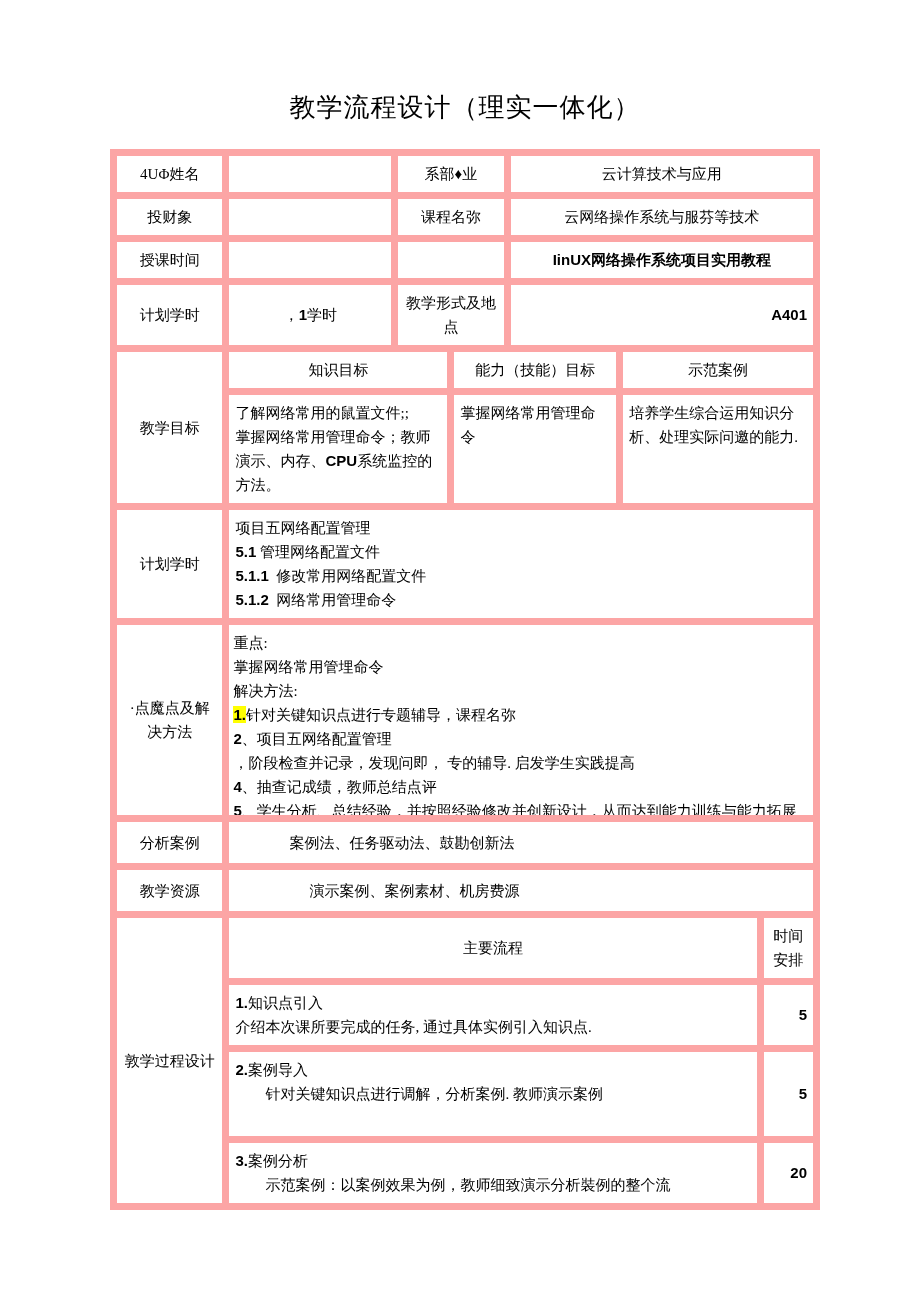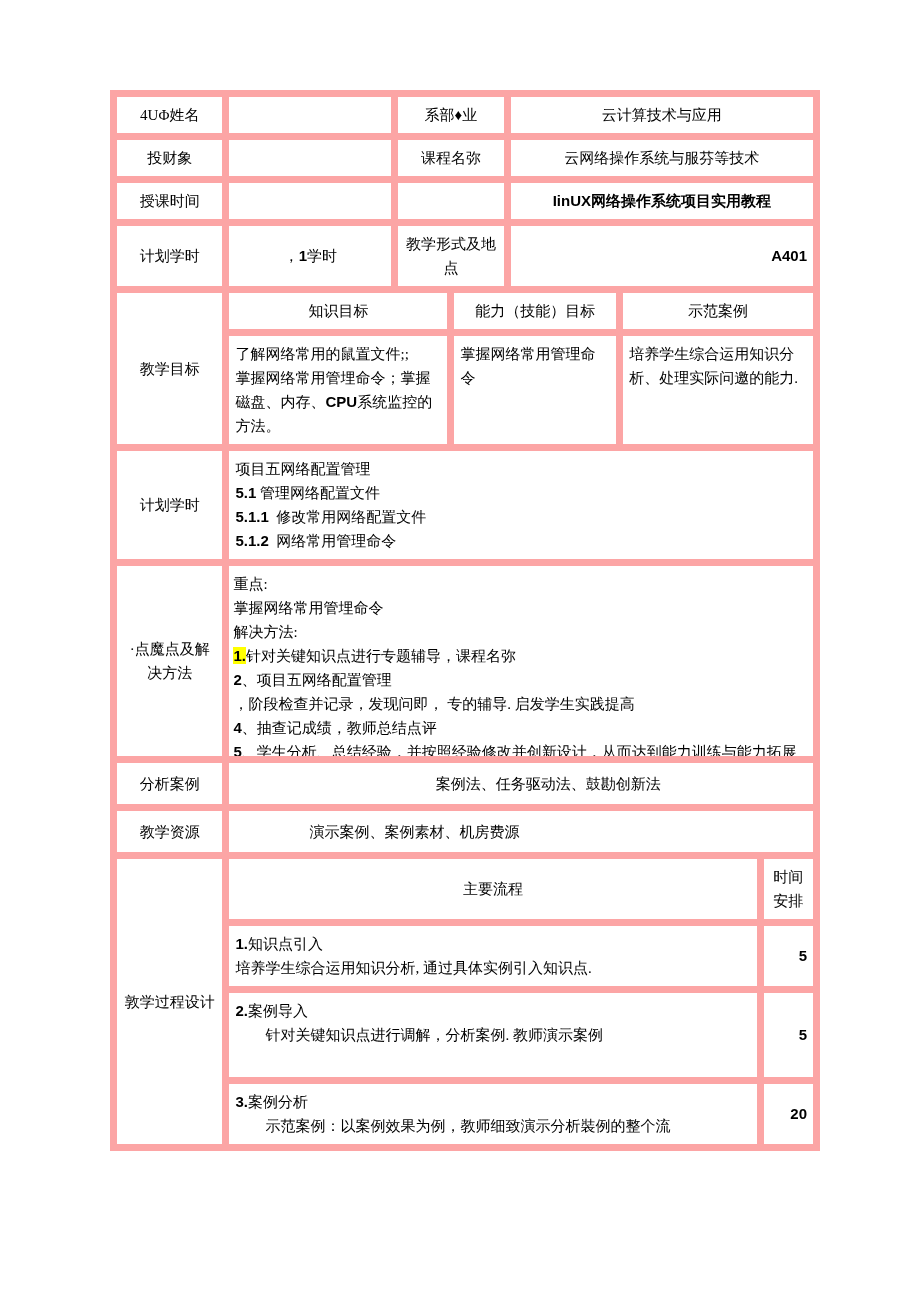--- a/index.html
+++ b/index.html
@@ -42,20 +42,21 @@
   .highlight { background: #ffff00; }
   .content-left { text-align: left; padding: 6px 4px; }
   .cut { overflow: hidden; }
   .cut-inner { height: 190px; overflow: hidden; }
 </style>
 </head>
 <body>
 
 <div class="page">
 
+  <h1 class="title">教学流程设计（理实一体化）</h1>
 
   <table class="outer">
     <colgroup>
       <col style="width:16%">
       <col style="width:24%">
       <col style="width:8%">
       <col style="width:8%">
       <col style="width:16%">
       <col style="width:20%">
       <col style="width:8%">
@@ -92,21 +93,21 @@
 
     <tr>
       <td class="center lbl" rowspan="2">教学目标</td>
       <td class="center" colspan="2">知识目标</td>
       <td class="center" colspan="2">能力（技能）目标</td>
       <td class="center" colspan="2">示范案例</td>
     </tr>
     <tr>
       <td class="content-left" colspan="2">
         <span>了解网络常用的鼠置文件;;</span><br>
-        <span>掌握网络常用管埋命令；掌握磁盘、内存、</span><span class="bold">CPU</span><span>系统监控的方法。</span>
+        <span>掌握网络常用管理命令；教师演示、内存、</span><span class="bold">CPU</span><span>系统监控的方法。</span>
       </td>
       <td class="content-left" style="vertical-align:top" colspan="2">掌握网络常用管理命令</td>
       <td class="content-left" style="vertical-align:top" colspan="2">培养学生综合运用知识分析、处理实际问邀的能力.</td>
     </tr>
 
     <tr>
       <td class="center lbl">计划学时</td>
       <td class="content-left" colspan="6">
         <span>项目五网络配置管理</span><br>
         <span class="bold">5.1</span> <span>管理网络配置文件</span><br>
@@ -126,38 +127,38 @@
           <span class="bold">2</span><span>、项目五网络配置管理</span><br>
           <span>，阶段检查并记录，发现问即， 专的辅导. 启发学生实践提高</span><br>
           <span class="bold">4</span><span>、抽查记成绩，教师总结点评</span><br>
           <span class="bold">5</span><span>、学生分析、总结经验，并按照经验修改并创新设计，从而达到能力训练与能力拓展的日标</span>
         </div>
       </td>
     </tr>
 
     <tr>
       <td class="center lbl" style="height:48px">分析案例</td>
-      <td class="center" colspan="6" style="text-align:center;padding-left:60px">案例法、任务驱动法、鼓勘创新法</td>
+      <td class="center" colspan="6" style="text-align:left;padding-left:60px">案例法、任务驱动法、鼓勘创新法</td>
     </tr>
 
     <tr>
       <td class="center lbl" style="height:48px">教学资源</td>
       <td class="center" colspan="6" style="text-align:left;padding-left:80px">演示案例、案例素材、机房费源</td>
     </tr>
 
     <tr>
       <td class="center lbl" rowspan="4">敦学过程设计</td>
       <td class="center" colspan="5" style="height:44px">主要流程</td>
       <td class="center">时间安排</td>
     </tr>
 
     <tr>
       <td class="content-left" colspan="5">
         <span class="bold">1.</span><span>知识点引入</span><br>
-        <span>培养学生综合运用知识分析, 通过具体实例引入知识点.</span>
+        <span>介绍本次课所要完成的任务, 通过具体实例引入知识点.</span>
       </td>
       <td class="center bold">5</td>
     </tr>
 
     <tr>
       <td class="content-left" colspan="5">
         <span class="bold">2.</span><span>案例导入</span><br>
         <span>　　针对关键知识点进行调解，分析案例. 教师演示案例</span><br>&nbsp;
       </td>
       <td class="center bold">5</td>

